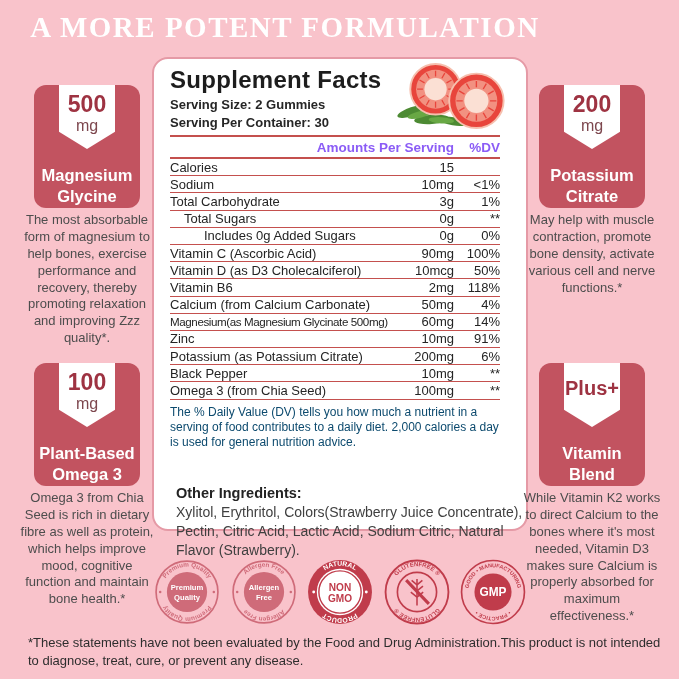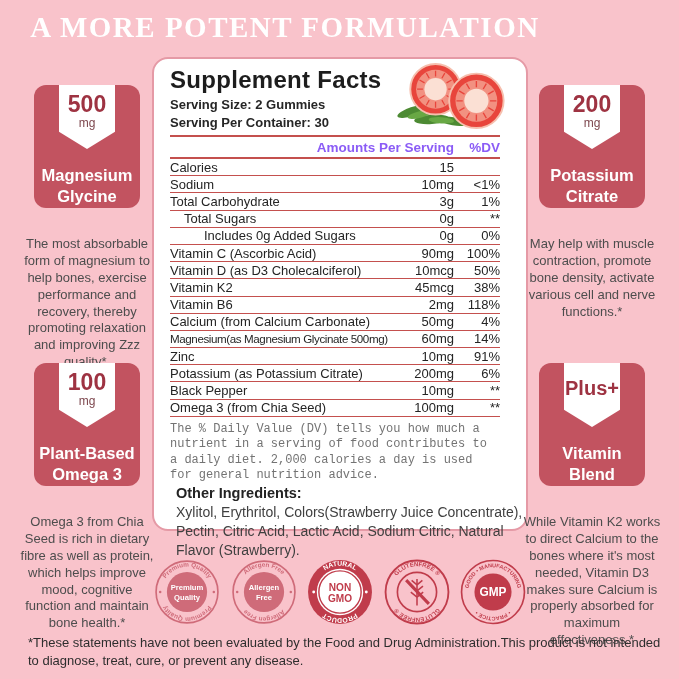--- a/index.html
+++ b/index.html
@@ -27,21 +27,21 @@
   .col-head .sp { flex:1; }
   .col-head .dv-h { width:46px; text-align:right; }
   .t-row { display:flex; align-items:center; height:17.2px; border-bottom:1px solid #c4504e; font-size:13px; color:#242424; }
   .t-row:last-of-type { border-bottom-width:2px; }
   .t-row .lbl { flex:1; white-space:nowrap; overflow:hidden; }
   .t-row .amt { width:64px; text-align:right; }
   .t-row .dv  { width:46px; text-align:right; }
   .t-row.ind1 .lbl { padding-left:14px; }
   .t-row.ind2 .lbl { padding-left:34px; }
   .t-row.cond .lbl { font-size:11.6px; letter-spacing:-0.4px; }
-  .footnote { font-size:12px; color:#737373; line-height:1.28; margin-top:5px;font-family:Liberation Mono, monospace; }
+  .footnote { font-size:12px; color:#0c4a6e; line-height:1.28; margin-top:5px; }
   .strawberry { position:absolute; top:2px; right:5px; width:132px; height:70px; }
   
   .other { position:absolute; left:176px; top:485px; width:358px; }
   .other .oh { font-size:14.5px; font-weight:bold; color:#232323; margin-bottom:2px; }
   .other .ot { font-size:14px; color:#3f3f3f; line-height:1.35; }
   
   .callout { position:absolute; width:140px; text-align:center; }
   #co-l1 { left:17px;  top:85px; }
   #co-l2 { left:17px;  top:363px; }
   #co-r1 { left:522px; top:85px; }
@@ -49,24 +49,24 @@
   .badge {
     width:106px; height:123px; margin:0 auto;
     background:#c25360; border-radius:12px;
   }
   .banner {
     width:56px; height:64px; margin:0 auto; background:#ffffff;
     clip-path:polygon(0 0,100% 0,100% 73%,50% 100%,0 73%);
     display:flex; flex-direction:column; align-items:center; padding-top:8px;
   }
   .banner .val  { display:block; font-size:23px; font-weight:bold; color:#9e3342; line-height:1; }
-  .banner .unit { display:block; font-size:12px; color:#7d474e; line-height:1.25; }
+  .banner .unit { display:block; font-size:16px; color:#7d474e; line-height:1.25; }
   #co-r2 .banner .val { font-size:20px; padding-top:7px; }
   .badge .name { margin-top:16px; color:#ffffff; font-weight:bold; font-size:16.5px; line-height:1.3; }
-  .callout .desc { margin-top:28px; font-size:13px; color:#4d4d4d; line-height:1.3; }
+  .callout .desc { margin-top:4px; font-size:13px; color:#4d4d4d; line-height:1.3; }
   
   .stamps { position:absolute; left:154px; top:559px; width:372px; display:flex; justify-content:space-between; }
   .stamp { width:66px; height:66px; }
   
   .disclaimer {
     position:absolute; left:28px; top:634px; width:646px;
     font-size:13px; color:#2e2e2e; line-height:1.35;
   }
 </style>
 </head>
@@ -141,25 +141,20 @@
     </div>
   <div class="t-row">
       <span class="lbl">Vitamin C  (Ascorbic Acid)</span>
       <span class="amt">90mg</span>
       <span class="dv">100%</span>
     </div>
   <div class="t-row">
       <span class="lbl">Vitamin D (as D3 Cholecalciferol)</span>
       <span class="amt">10mcg</span>
       <span class="dv">50%</span>
-    </div>
-  <div class="t-row">
-      <span class="lbl">Vitamin K2</span>
-      <span class="amt">45mcg</span>
-      <span class="dv">38%</span>
     </div>
   <div class="t-row">
       <span class="lbl">Vitamin B6</span>
       <span class="amt">2mg</span>
       <span class="dv">118%</span>
     </div>
   <div class="t-row">
       <span class="lbl">Calcium (from Calcium Carbonate)</span>
       <span class="amt">50mg</span>
       <span class="dv">4%</span>

